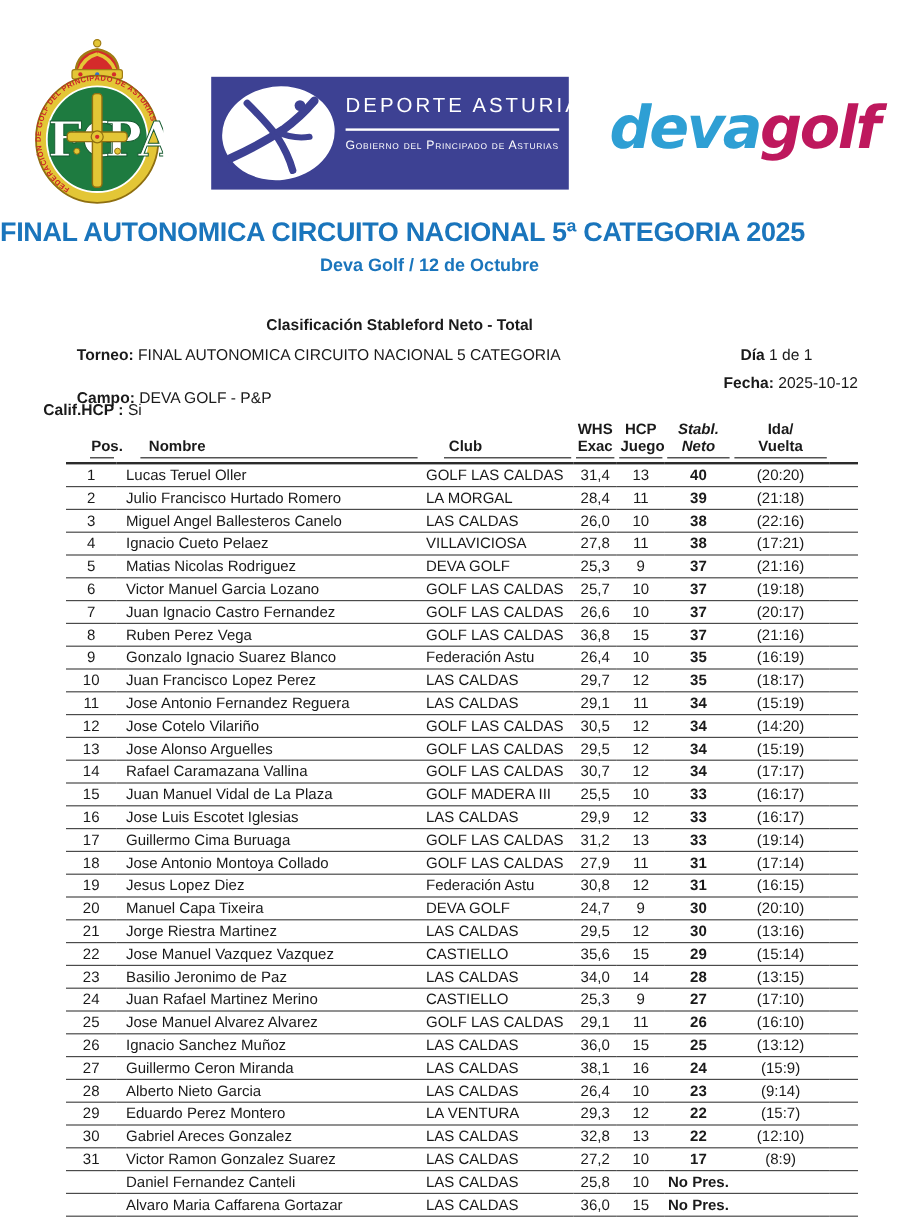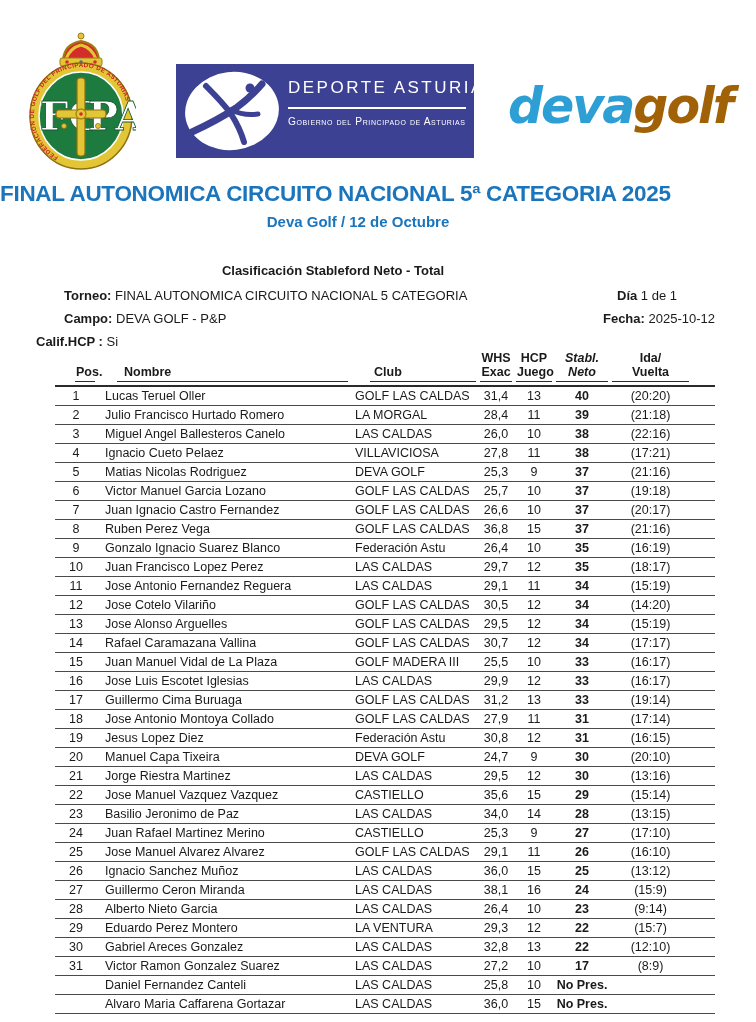--- a/index.html
+++ b/index.html
@@ -12,35 +12,35 @@
   #deporte-logo { left:176px; top:64px; width:298px; height:94px; background:#3d4193;
                   display:flex; align-items:center; }
   .dep-ellipse { position:absolute; left:8px; top:6px; width:96px; height:82px; }
   .dep-texts { position:absolute; left:112px; top:14px; width:178px; color:#fff; }
   .dep-line1 { font-size:17px; letter-spacing:2.5px; font-weight:400; white-space:nowrap; }
   .dep-divider { height:2px; background:#fff; margin:9px 0 7px 0; }
   .dep-line2 { font-size:10.2px; font-variant:small-caps; letter-spacing:0.6px; white-space:nowrap; }
   #devagolf-logo { left:508px; top:78px; font-size:49px; font-weight:bold; font-style:italic;
                    font-family:"DejaVu Sans", sans-serif; letter-spacing:-2px; white-space:nowrap; }
   #devagolf-logo .deva { color:#2e9fd4; }
-  #devagolf-logo .golf { color:#a16207; }
+  #devagolf-logo .golf { color:#be185d; }
 
   
   #main-title { left:0; top:181px; width:640px; text-align:center; color:#1a75bc;
                 font-size:22.5px; font-weight:bold; letter-spacing:-0.3px; white-space:nowrap; }
   #sub-title  { left:0; top:213px; width:716px; text-align:center; color:#1a75bc;
                 font-size:15px; font-weight:bold; }
 
   
   #section-title { left:55px; top:263px; width:556px; text-align:center;
                    font-size:13px; font-weight:bold; }
   .info-line { font-size:13px; white-space:nowrap; }
   .info-label { font-weight:bold; }
   #torneo-line { left:64px; top:288px; }
-  #campo-line  { left:64px; top:311px; }
+  #campo-line  { left:64px; top:324px; }
   #calif-line  { left:36px; top:334px; }
   #dia-line    { left:560px; top:288px; width:98px; text-align:left; padding-left:57px; }
   #fecha-line  { left:560px; top:311px; width:155px; text-align:right; }
 
   
   #results-table { position:absolute; left:55px; top:351px; width:660px;
                    border-collapse:collapse; table-layout:fixed; font-size:12.5px; }
   #results-table col.c-pos    { width:42px; }
   #results-table col.c-nombre { width:253px; }
   #results-table col.c-club   { width:128px; }

